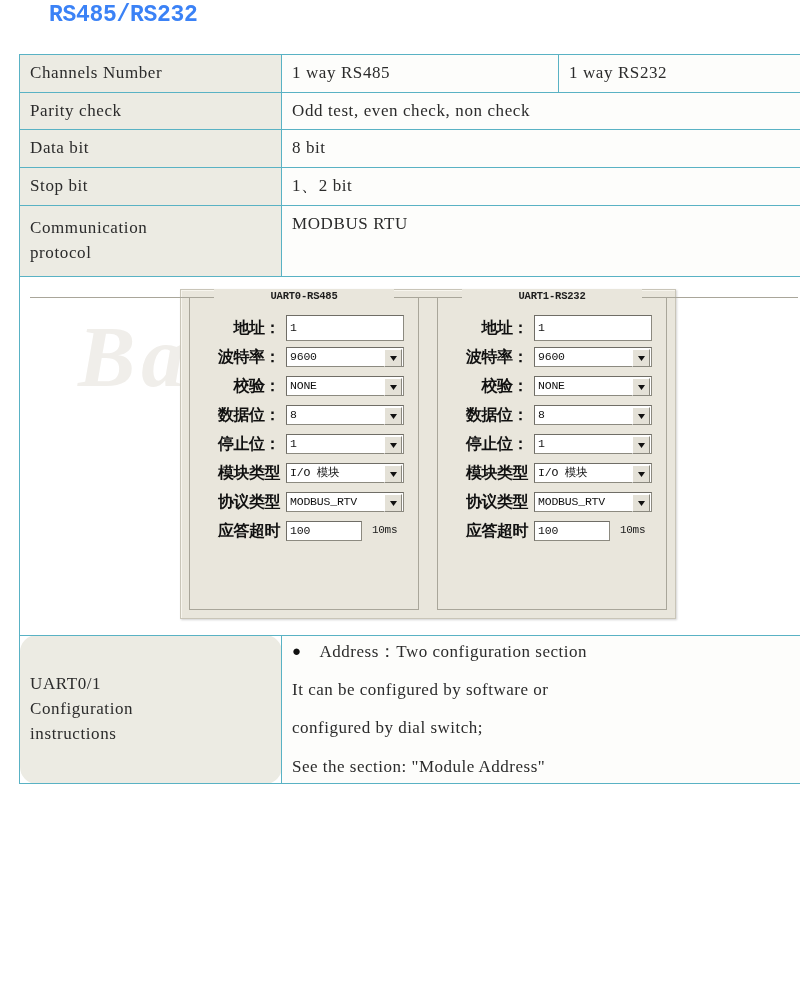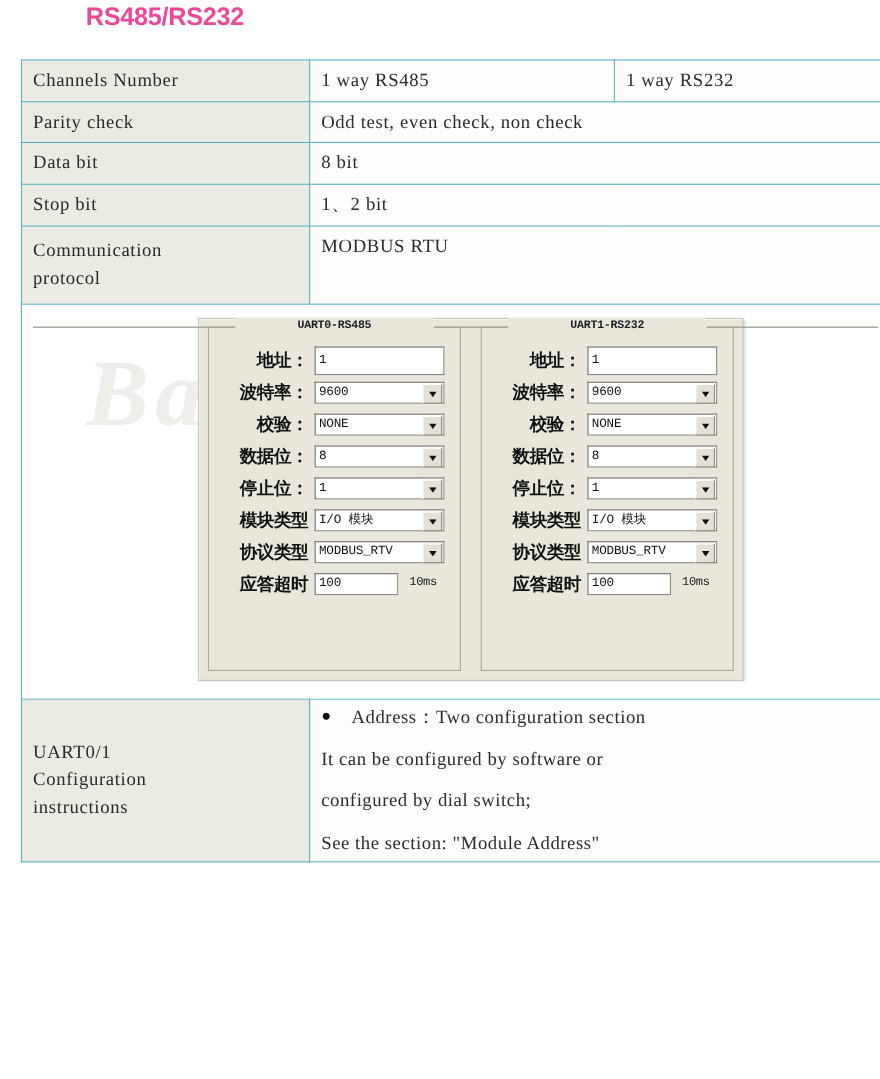--- a/index.html
+++ b/index.html
@@ -11,27 +11,27 @@
     width: 800px;
     height: 981px;
     font-family: "Liberation Serif", serif;
     position: relative;
     overflow: hidden;
   }
 
   
   .page-title {
     position: absolute;
-    left: 78px;
+    left: 49px;
     top: 2px;
-    font-family: Liberation Sans, sans-serif;
+    font-family: Liberation Mono, monospace;
     font-weight: bold;
     font-size: 23px;
     letter-spacing: -0.3px;
-    color: #ec4899;
+    color: #3b82f6;
   }
 
   
   .spec-table {
     position: absolute;
     left: 19px;
     top: 54px;
     width: 790px;
     border-collapse: collapse;
     table-layout: fixed;
@@ -228,20 +228,21 @@
     margin-left: 10px;
     letter-spacing: -0.3px;
   }
 
   
   .cell-instr-label {
     background: #ecebe3;
     vertical-align: middle;
     font-size: 17px;
     line-height: 1.85;
+    border-radius: 17px;
   }
   .cell-instr-body {
     background: #fdfdfb;
     vertical-align: middle;
     padding: 14px 10px 14px 44px;
   }
   .instr-line {
     font-size: 17px;
     color: #2b2b2b;
     line-height: 1.2;

